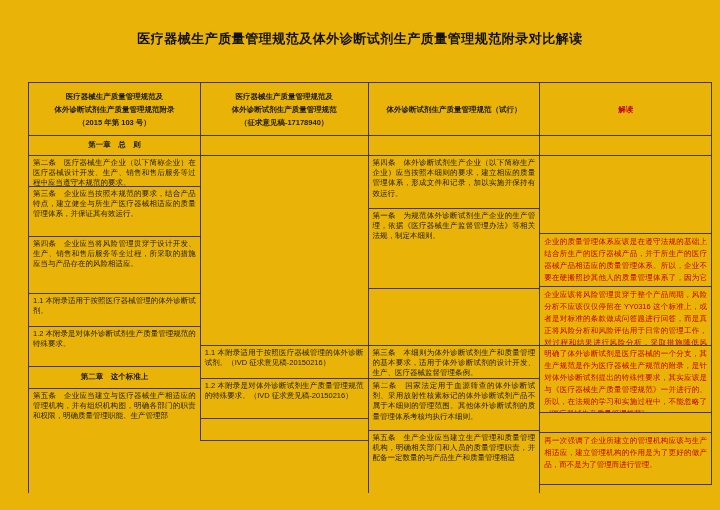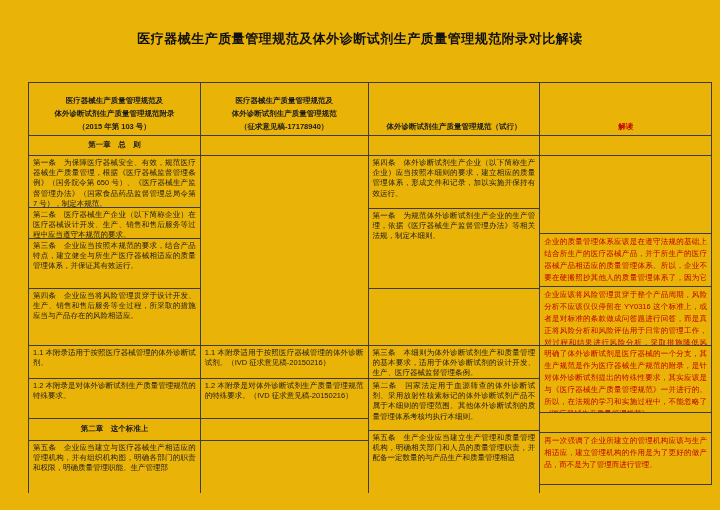--- a/index.html
+++ b/index.html
@@ -23,21 +23,21 @@
   .col { display:flex; flex-direction:column; }
   .c1 { width:172px; } .c2 { width:168px; } .c3 { width:172px; } .c4 { width:172px; }
   .cell {
     box-sizing:border-box; width:100%;
     border-right:1px solid var(--bc); border-bottom:1px solid var(--bc);
     padding:2px 4px; font-size:7.5px; line-height:10.2px; color:#1c1c1c;
     overflow:hidden; text-align:justify;
   }
   .cell.hd {
     font-weight:bold; text-align:center; line-height:13px;
-    display:flex; flex-direction:column; justify-content:flex-end;
+    display:flex; flex-direction:column; justify-content:center;
   }
   .cell.sec {
     font-weight:bold; text-align:center; padding:0;
     display:flex; align-items:center; justify-content:center;
   }
   .cell.red { color:#c00000; line-height:12px; }
   .cell.redhd { color:#c00000; }
   .cell.nb { border-bottom:none; }
   .cell.filler { border-right:none; border-bottom:none; }
   .hl { width:100%; }
@@ -50,21 +50,20 @@
 
   <div class="cmp-table">
 
     <div class="col c1">
       <div class="cell hd" style="height:53px">
         <div class="hl">医疗器械生产质量管理规范及</div>
         <div class="hl">体外诊断试剂生产质量管理规范附录</div>
         <div class="hl">（2015 年第 103 号）</div>
       </div>
       <div class="cell sec" style="height:20px">第一章　总　则</div>
-      <div class="cell" style="height:52px">第一条　为保障医疗器械安全、有效，规范医疗器械生产质量管理，根据《医疗器械监督管理条例》（国务院令第 650 号）、《医疗器械生产监督管理办法》（国家食品药品监督管理总局令第 7 号），制定本规范。</div>
       <div class="cell" style="height:31px">第二条　医疗器械生产企业（以下简称企业）在医疗器械设计开发、生产、销售和售后服务等过程中应当遵守本规范的要求。</div>
       <div class="cell" style="height:50px">第三条　企业应当按照本规范的要求，结合产品特点，建立健全与所生产医疗器械相适应的质量管理体系，并保证其有效运行。</div>
       <div class="cell" style="height:57px">第四条　企业应当将风险管理贯穿于设计开发、生产、销售和售后服务等全过程，所采取的措施应当与产品存在的风险相适应。</div>
       <div class="cell" style="height:33px">1.1 本附录适用于按照医疗器械管理的体外诊断试剂。</div>
       <div class="cell" style="height:40px">1.2 本附录是对体外诊断试剂生产质量管理规范的特殊要求。</div>
       <div class="cell sec" style="height:22px">第二章　这个标准上</div>
       <div class="cell nb" style="height:52px">第五条　企业应当建立与医疗器械生产相适应的管理机构，并有组织机构图，明确各部门的职责和权限，明确质量管理职能。生产管理部</div>
     </div>
 
     <div class="col c2">

